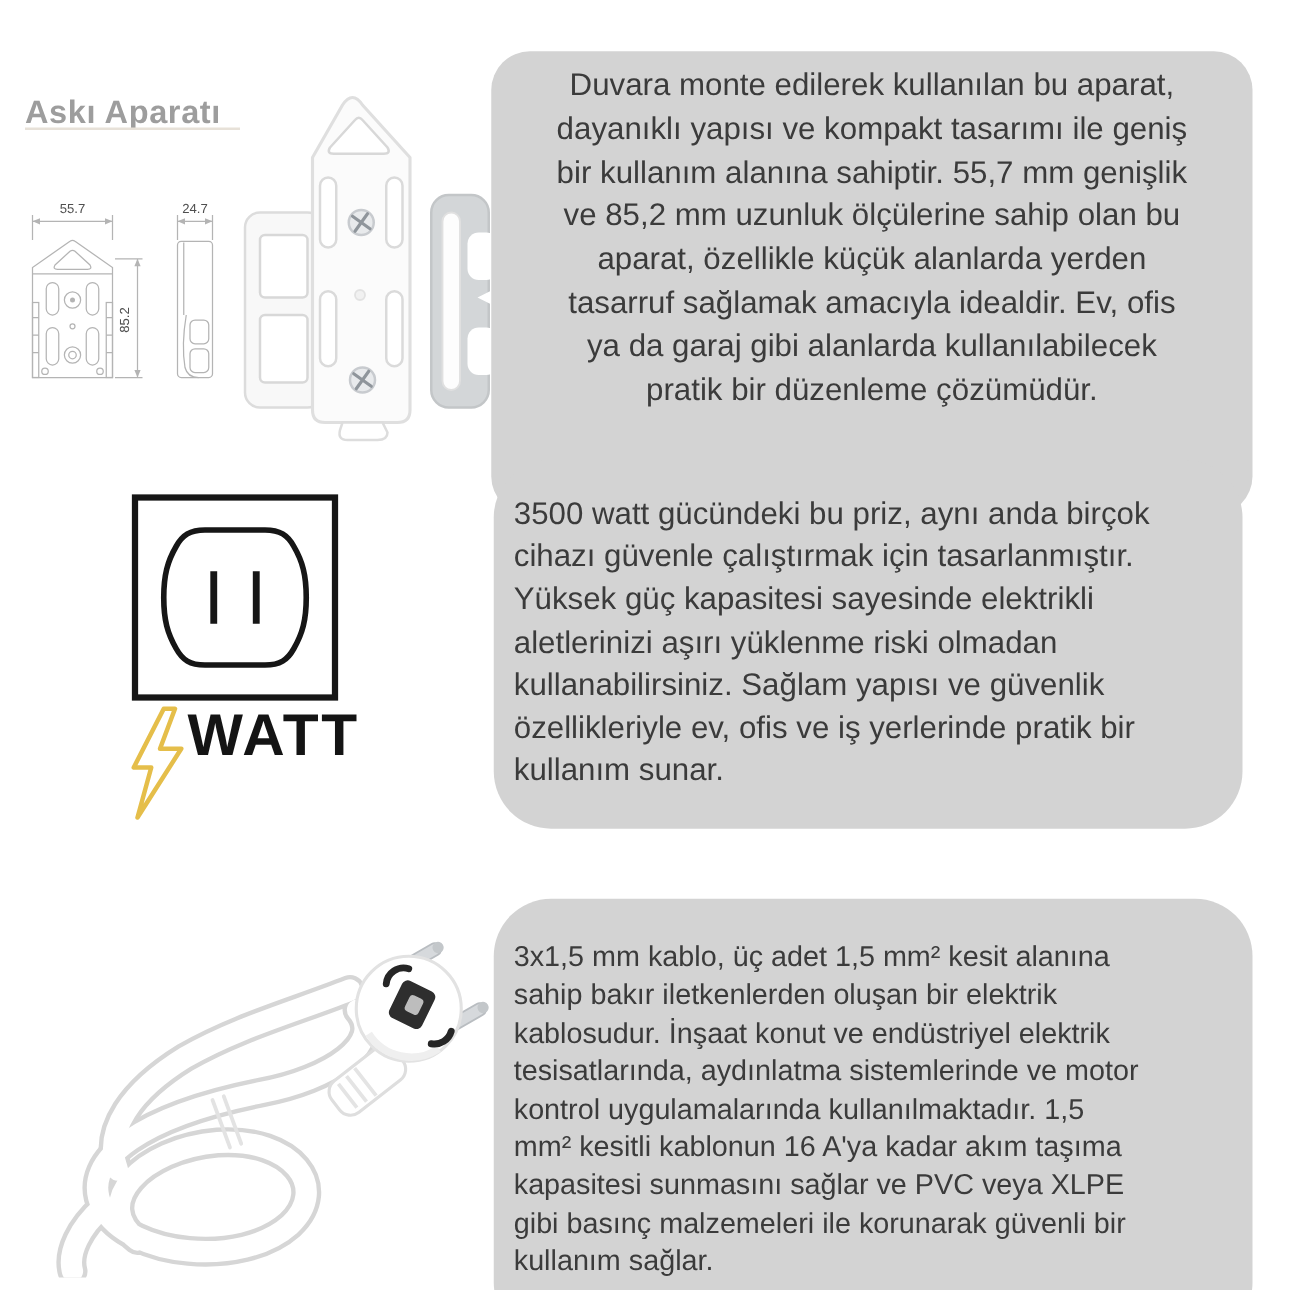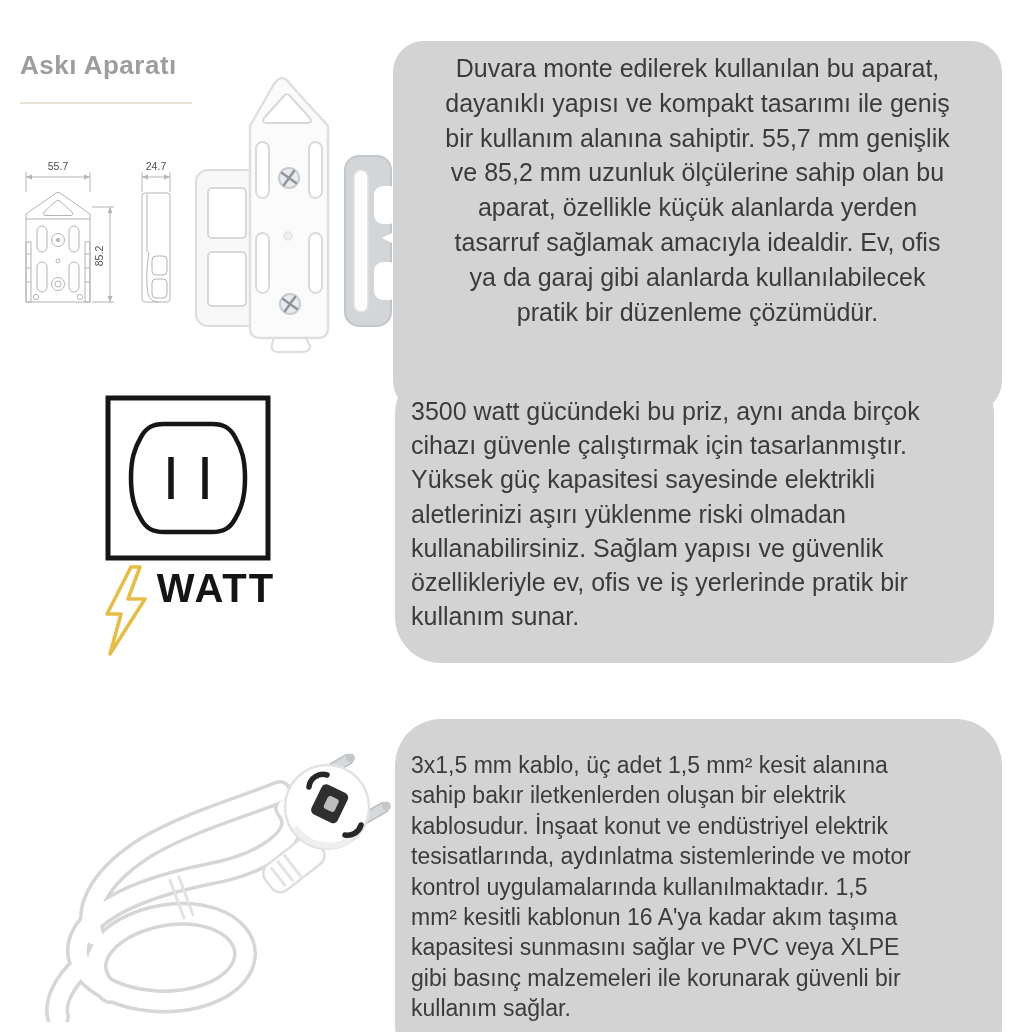--- a/index.html
+++ b/index.html
@@ -2,21 +2,21 @@
 <html><head>
 <meta charset="utf-8">
 <style>
   html,body{margin:0;padding:0;background:#ffffff;}
   .page{
     position:relative;width:1032px;height:1032px;background:#ffffff;overflow:hidden;
     font-family:"Liberation Sans",sans-serif;
   }
   
   .section-title{
-    position:absolute;left:20px;top:50px;margin:0;
+    position:absolute;left:20px;top:74px;margin:0;
     font-size:26px;font-weight:bold;letter-spacing:.5px;color:#9d9d9d;
   }
   .title-underline{
     position:absolute;left:20px;top:102px;width:172px;height:2px;background:#e7e1d8;
   }
   
   .card{
     position:absolute;background:#d3d3d3;border-radius:46px;color:#3b3b3b;
     box-sizing:border-box;
   }
@@ -30,21 +30,21 @@
   
   .tech-drawing{position:absolute;left:12px;top:156px;width:180px;height:160px;}
   .bracket-photo{position:absolute;left:186px;top:66px;width:212px;height:290px;}
   .outlet-icon{position:absolute;left:104px;top:394px;width:168px;height:168px;}
   .bolt-icon{position:absolute;left:98px;top:562px;width:56px;height:98px;}
   .watt-block{
     position:absolute;left:150px;top:568px;width:132px;text-align:center;
     color:#141414;font-weight:bold;
   }
   .watt-value{font-size:37px;line-height:40px;letter-spacing:1px;}
-  .watt-unit{font-size:40px;line-height:40px;letter-spacing:2px;}
+  .watt-unit{font-size:47px;line-height:40px;letter-spacing:2px;}
   .cable-photo{position:absolute;left:24px;top:714px;width:370px;height:308px;}
   svg{display:block;}
   .dim-text{font-family:"Liberation Sans",sans-serif;font-size:10.5px;fill:#4f4f4f;}
 </style>
 </head>
 <body>
 
 <div class="page">
 
   <h2 class="section-title">Askı Aparatı</h2>

